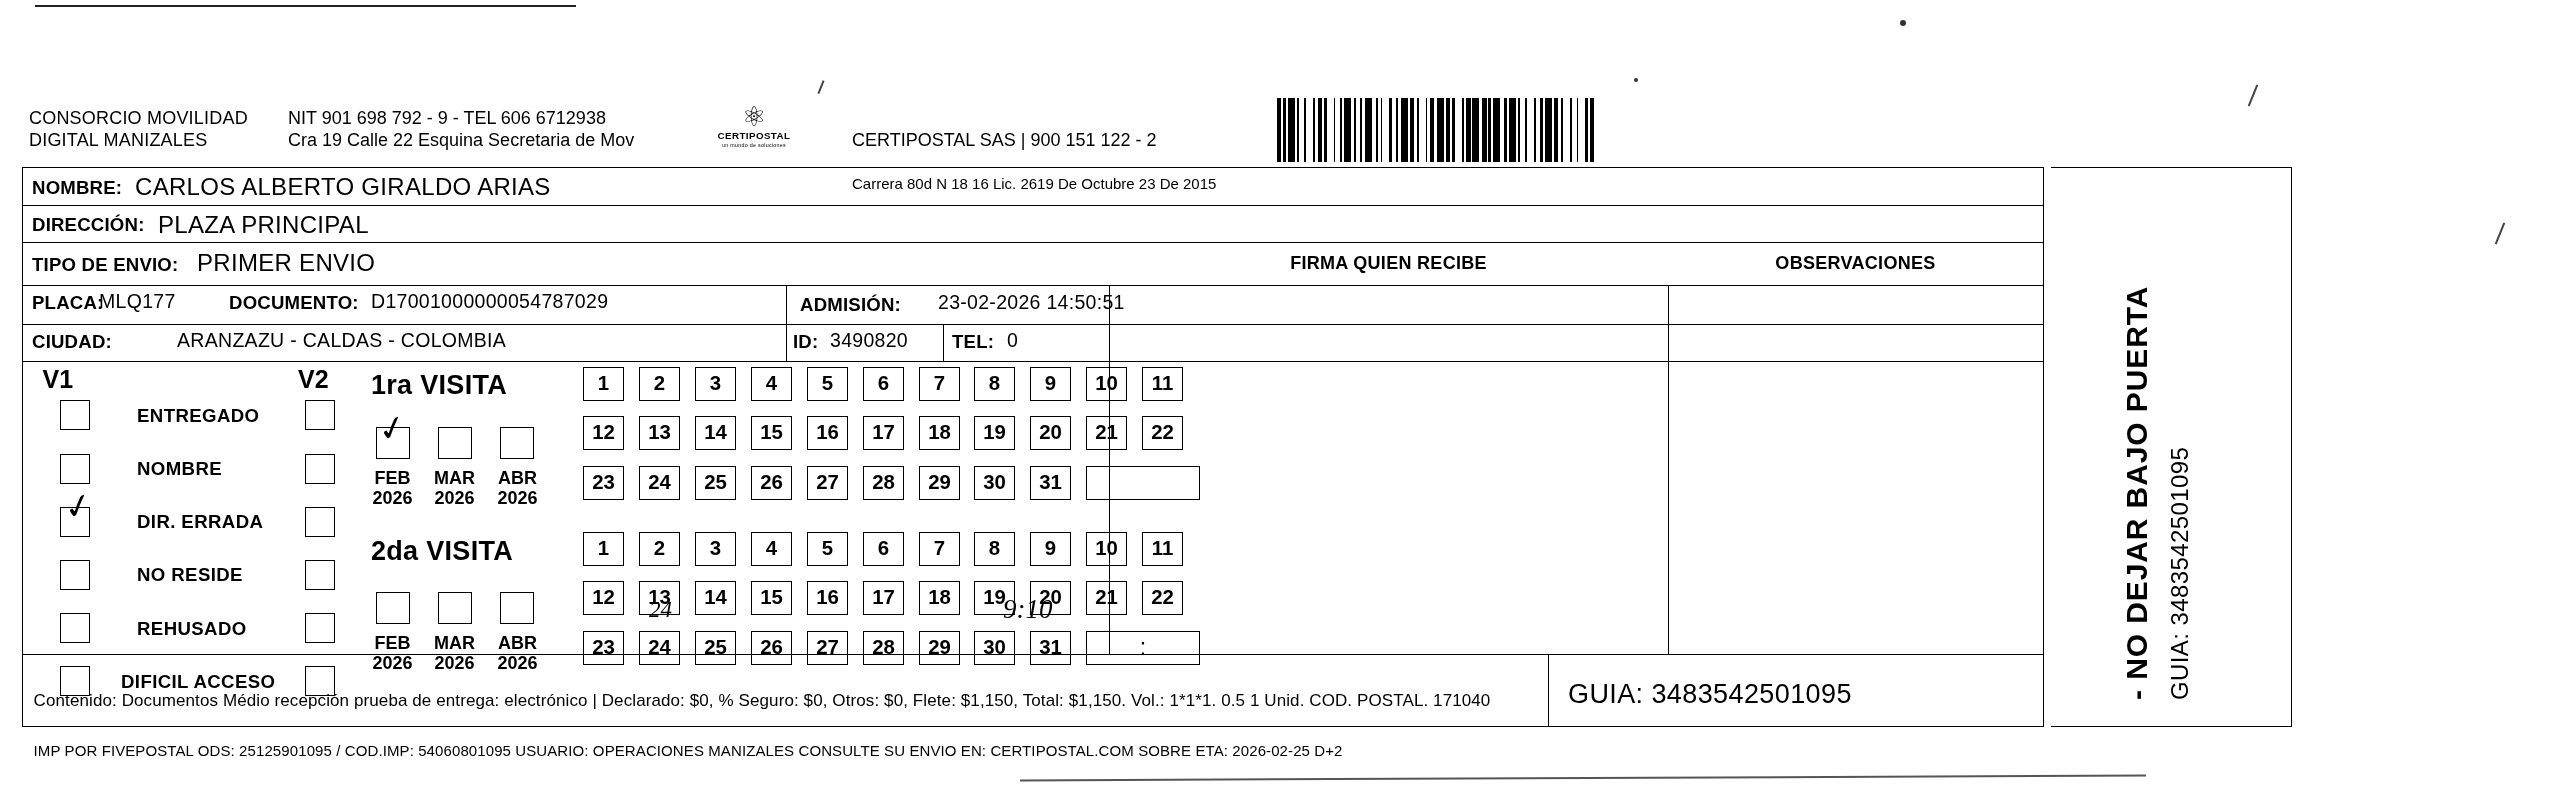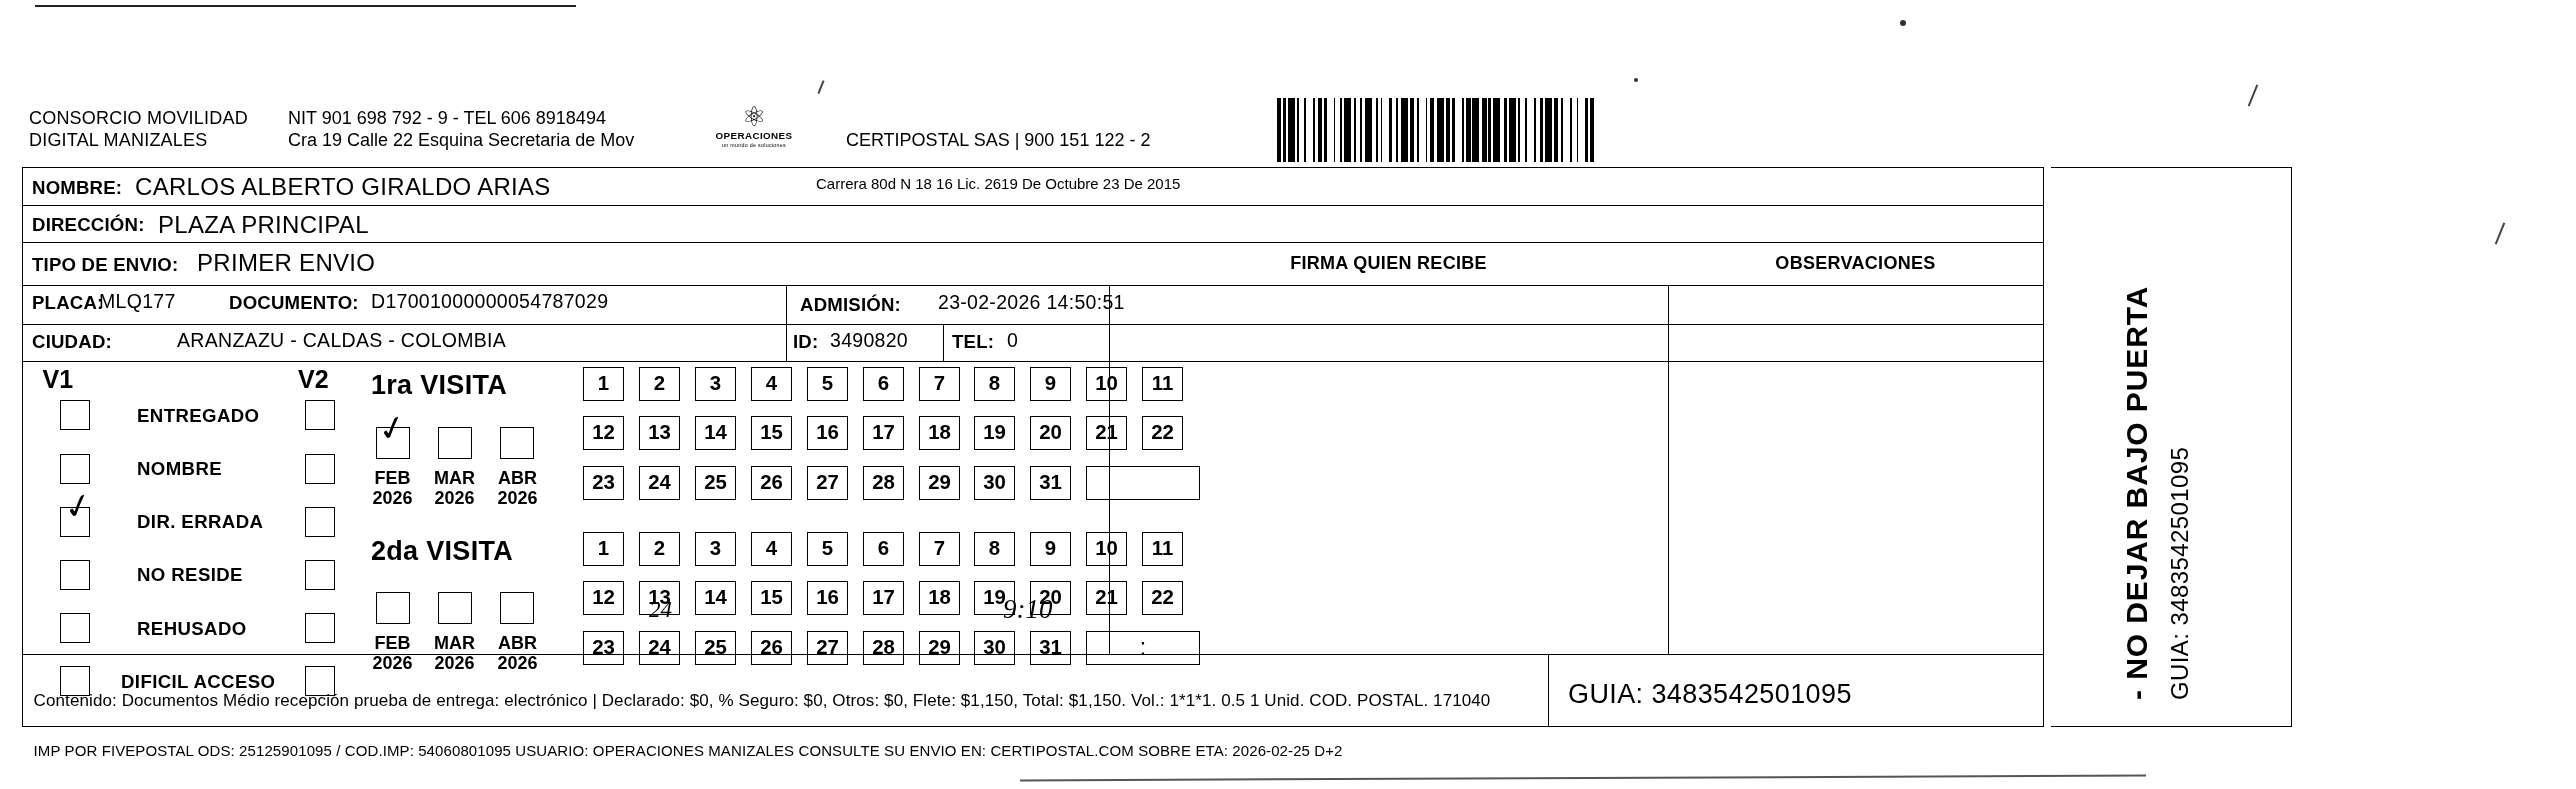--- a/index.html
+++ b/index.html
@@ -80,25 +80,24 @@
     letter-spacing: 0.4px;
     line-height: 10.6px;
   }
   .hdr-logo .mark-sub {
     font-size: 5.3px;
     letter-spacing: 0.3px;
     line-height: 7px;
   }
   .hdr-certi {
     position: absolute;
-    left: 794px; top: 10.6px;
+    left: 830px; top: 10.6px;
     font-size: 18px;
     line-height: 22px;
     white-space: pre-line;
-    text-align: center;
   }
   .hdr-certi .line2 { font-size: 15px; }
 
   
   .barcode {
     position: absolute;
     left: 1255px; top: 1.8px;
     width: 625px; height: 64px;
     display: flex;
     align-items: stretch;
@@ -273,25 +272,25 @@
 <div class="speck" style="left:1634px;top:78px;width:4.4px;height:4.4px;"></div>
 <div class="tick" style="left:2252px;top:84px;width:1.8px;height:23px;transform:rotate(22deg);"></div>
 <div class="tick" style="left:2499px;top:222px;width:1.8px;height:23px;transform:rotate(22deg);"></div>
 <div class="tick" style="left:820px;top:80px;width:1.8px;height:14px;transform:rotate(22deg);"></div>
 
 <div class="label">
 
   <div class="header">
     <div class="hdr-consorcio">CONSORCIO MOVILIDAD
 DIGITAL MANIZALES</div>
-    <div class="hdr-nit">NIT 901 698 792 - 9 - TEL 606 8918494
+    <div class="hdr-nit">NIT 901 698 792 - 9 - TEL 606 6712938
 Cra 19 Calle 22 Esquina Secretaria de Mov</div>
     <div class="hdr-logo">
       <div class="mark">⚛</div>
-      <div class="mark-name">OPERACIONES</div>
+      <div class="mark-name">CERTIPOSTAL</div>
       <div class="mark-sub">un mundo de soluciones</div>
     </div>
     <div class="hdr-certi">
       <div>CERTIPOSTAL SAS | 900 151 122 - 2</div>
       <div class="line2">Carrera 80d N 18 16  Lic. 2619 De Octubre 23 De 2015</div>
     </div>
     <div class="barcode" id="barcode">
         <i style="width: 4.4px; background: rgb(0, 0, 0);"></i>
         <i style="width: 1.8px; background: rgb(255, 255, 255);"></i>
         <i style="width: 2.7px; background: rgb(0, 0, 0);"></i>

